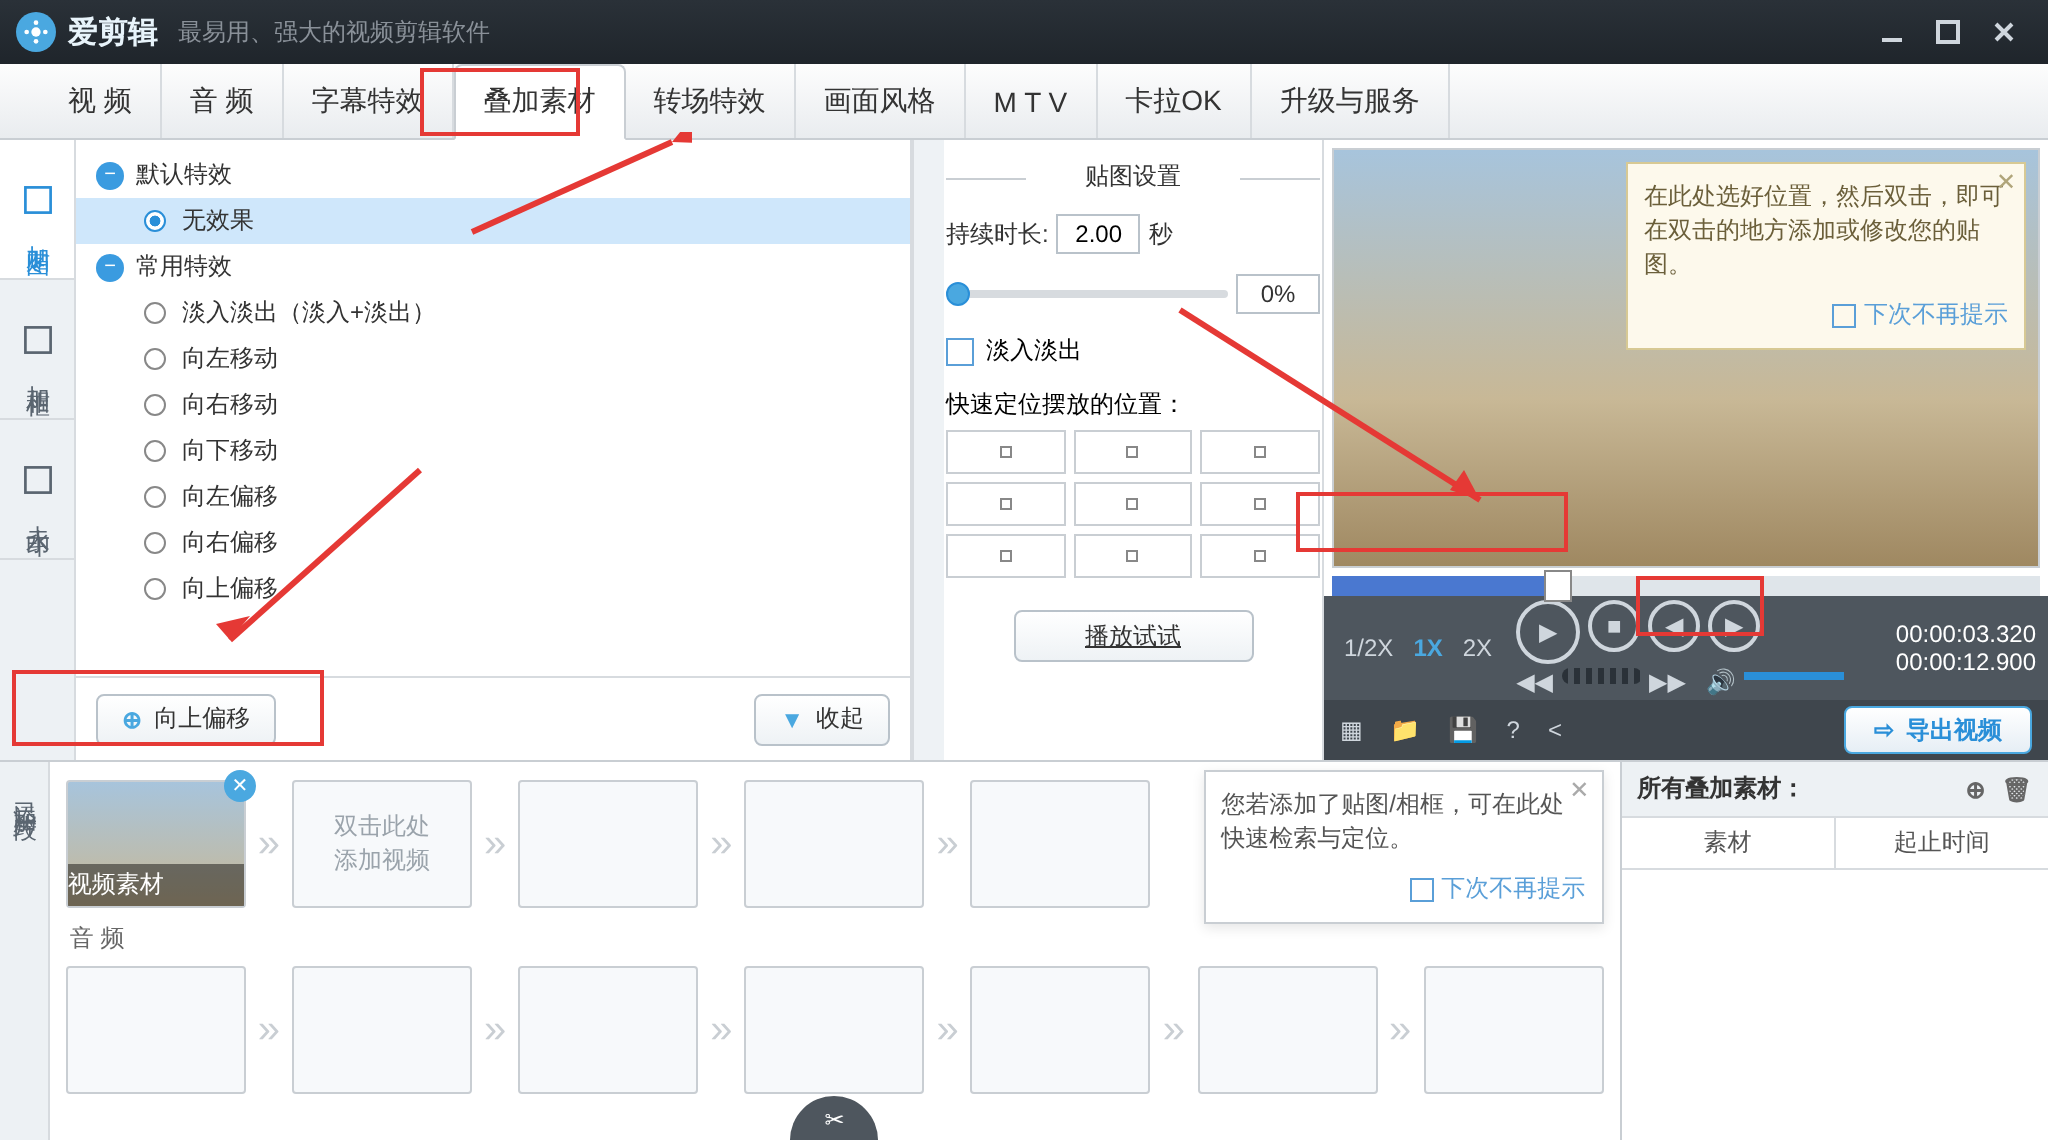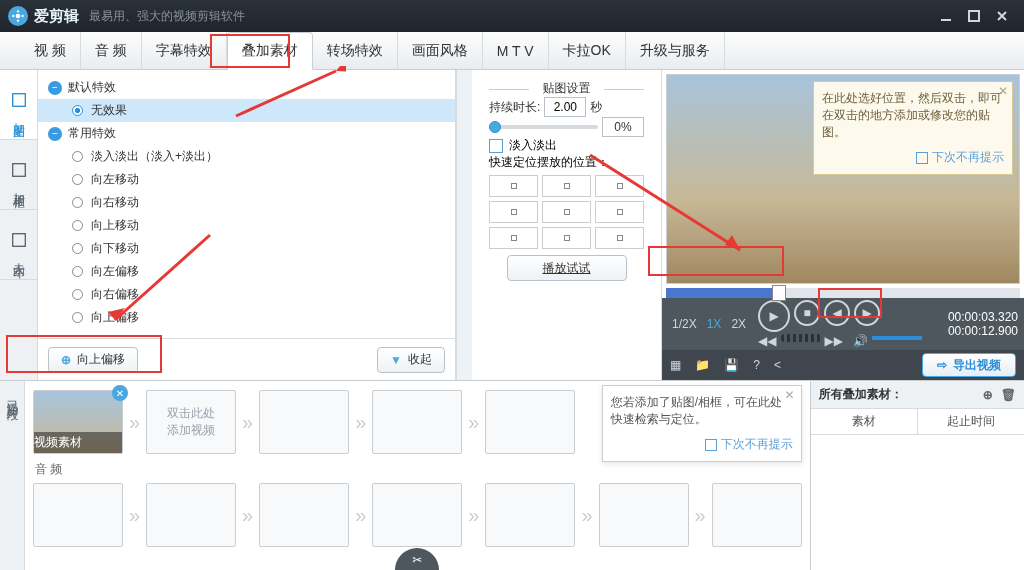--- a/index.html
+++ b/index.html
@@ -23,21 +23,21 @@
 .effects{width:418px;border-right:1px solid #d7dbdf;display:flex;flex-direction:column;}
 .effects .list{flex:1;overflow:auto;padding:6px 0;}
 .effects .grp{display:flex;align-items:center;padding:3px 10px;color:#333;}
 .effects .grp .toggle{width:14px;height:14px;background:#3a9be0;border-radius:50%;color:#fff;display:flex;align-items:center;justify-content:center;font-size:10px;margin-right:6px;}
 .effects .item{display:flex;align-items:center;padding:3px 10px 3px 34px;color:#333;cursor:pointer;}
 .effects .item .radio{width:11px;height:11px;border:1px solid #888;border-radius:50%;margin-right:8px;}
 .effects .item.selected{background:#cfe7fb;}
 .effects .item.selected .radio{border-color:#2a8fd8;background:radial-gradient(#2a8fd8 0 40%,#fff 45% 100%);}
 .effects .footer{height:42px;border-top:1px solid #d7dbdf;display:flex;align-items:center;padding:0 10px;gap:10px;}
 .btn{height:26px;padding:0 12px;border:1px solid #b9c2ca;border-radius:4px;background:linear-gradient(#fff,#eef2f5);display:flex;align-items:center;gap:6px;cursor:pointer;color:#333;}
-.settings{width:190px;padding:10px 17px;border-right:1px solid #d7dbdf;display:flex;flex-direction:column;}
+.settings{width:190px;padding:10px 1px;border-right:1px solid #d7dbdf;display:flex;flex-direction:column;gap:10px;}
 .settings .title{text-align:center;color:#333;position:relative;}
 .settings .title:before,.settings .title:after{content:"";position:absolute;top:50%;width:40px;height:1px;background:#c9ced3;}
 .settings .title:before{left:0;}.settings .title:after{right:0;}
 .settings .row{display:flex;align-items:center;gap:4px;color:#333;}
 .settings input[type=text]{width:42px;height:20px;border:1px solid #b9c2ca;text-align:center;}
 .settings .slider{flex:1;height:4px;background:#d7dbdf;border-radius:2px;position:relative;}
 .settings .slider .thumb{position:absolute;left:0;top:-4px;width:12px;height:12px;border-radius:50%;background:#4aa8e0;border:1px solid #2a8fd8;}
 .settings .pct{width:42px;height:20px;border:1px solid #b9c2ca;display:flex;align-items:center;justify-content:center;}
 .settings .check{display:flex;align-items:center;gap:6px;}
 .settings .check .box{width:14px;height:14px;border:1px solid #5a9fd8;}
@@ -50,21 +50,21 @@
 .preview .tip{position:absolute;top:6px;right:6px;width:200px;background:#fdf9ec;border:1px solid #d7c994;padding:8px;color:#6b5f3a;font-size:11px;}
 .preview .tip .close{position:absolute;top:2px;right:4px;color:#b0a57a;cursor:pointer;}
 .preview .tip .dontshow{display:flex;align-items:center;justify-content:flex-end;gap:4px;margin-top:8px;color:#5a9fd8;}
 .preview .tip .dontshow .box{width:12px;height:12px;border:1px solid #5a9fd8;}
 .preview .progress{height:10px;background:#dfe5ea;position:relative;margin:0 4px;}
 .preview .progress .bar{position:absolute;left:0;top:0;height:100%;width:30%;background:#4a78d0;}
 .preview .progress .handle{position:absolute;left:30%;top:-3px;width:14px;height:16px;background:#fff;border:1px solid #888;}
 .preview .controls{height:52px;background:#4e565e;display:flex;align-items:center;padding:0 6px;gap:4px;}
 .preview .speed{display:flex;align-items:center;gap:2px;color:#cfd6dd;}
 .preview .speed span{padding:2px 4px;cursor:pointer;text-align:center;}
-.preview .speed .active{color:#4aa8e0;font-weight:normal;}
+.preview .speed .active{color:#4aa8e0;font-weight:bold;}
 .preview .pbtn{width:26px;height:26px;border:2px solid #cfd6dd;border-radius:50%;display:flex;align-items:center;justify-content:center;color:#cfd6dd;cursor:pointer;}
 .preview .pbtn.big{width:32px;height:32px;}
 .preview .time{color:#fff;font-family:monospace;font-size:15px;margin-left:auto;line-height:1.2;}
 .preview .toolbar{height:30px;background:#3f464d;display:flex;align-items:center;padding:0 8px;gap:14px;color:#cfd6dd;}
 .preview .toolbar .export{margin-left:auto;height:24px;padding:0 14px;background:linear-gradient(#fff,#e6eef5);border:1px solid #4aa8e0;border-radius:4px;color:#2a8fd8;display:flex;align-items:center;gap:6px;cursor:pointer;font-weight:bold;}
 .bottom{display:flex;height:190px;border-top:1px solid #c9ced3;}
 .bottom .sidelbl{width:26px;background:#edf1f4;border-right:1px solid #d7dbdf;display:flex;align-items:flex-start;justify-content:center;padding-top:10px;}
 .bottom .sidelbl span{writing-mode:vertical-rl;letter-spacing:2px;color:#5a6570;}
 .bottom .clips{flex:1;padding:6px 8px;position:relative;}
 .bottom .cliprow{display:flex;align-items:center;gap:6px;height:70px;}
@@ -177,24 +177,20 @@
         <div class="item">
           <div class="radio"></div>
           <span>向左移动</span>
         </div>
         <div class="item">
           <div class="radio"></div>
           <span>向右移动</span>
         </div>
         <div class="item">
           <div class="radio"></div>
-          <span>向上移动</span>
-        </div>
-        <div class="item">
-          <div class="radio"></div>
           <span>向下移动</span>
         </div>
         <div class="item">
           <div class="radio"></div>
           <span>向左偏移</span>
         </div>
         <div class="item">
           <div class="radio"></div>
           <span>向右偏移</span>
         </div>

